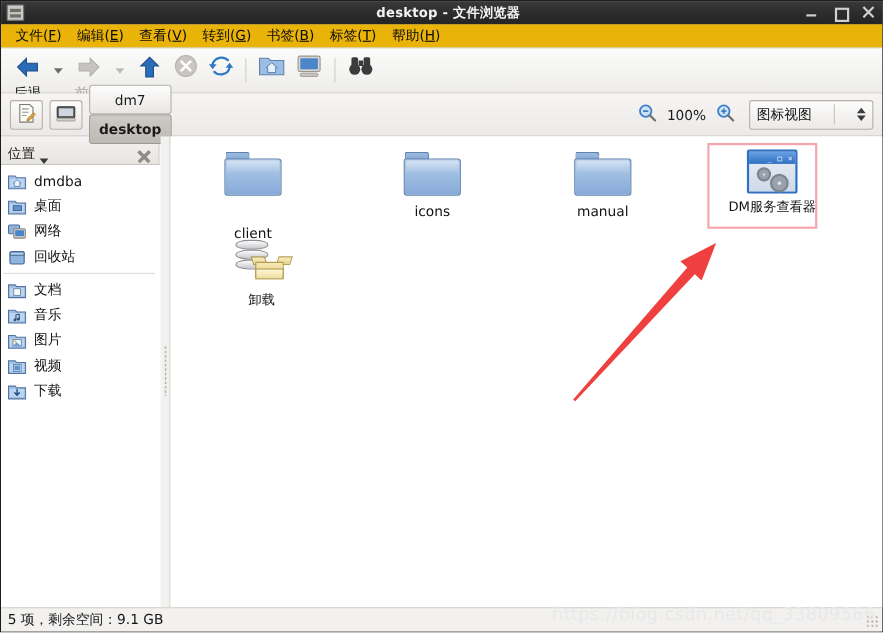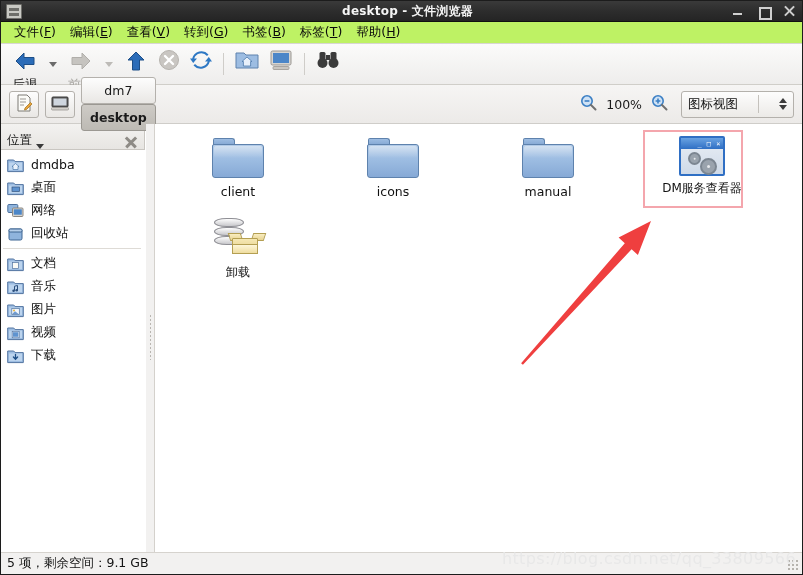--- a/index.html
+++ b/index.html
@@ -73,21 +73,21 @@
   .wb-close::before, .wb-close::after {
     content: ""; position: absolute; left: 0px; top: 5px;
     width: 13px; height: 2px; background: #cfcfcf;
   }
   .wb-close::before { transform: rotate(45deg); }
   .wb-close::after  { transform: rotate(-45deg); }
 
   
   #menubar {
     height: 22px;
-    background: #bef264;
+    background: #eab308;
     display: flex; align-items: center;
     padding-left: 6px;
     border-bottom: 1px solid #d8d6d3;
     flex: 0 0 auto;
   }
   .menu-item {
     font-size: 12.5px;
     color: #0b0b0b;
     padding: 1px 7px;
     cursor: default;
@@ -654,21 +654,21 @@
           </div>
         </div>
     </div>
 
     <div id="splitter">
       <div class="grip"></div>
     </div>
 
     <div id="content">
       <div id="icongrid">
-          <div class="fitem" style="left: 28px; top: 12px;">
+          <div class="fitem" style="left: 20px; top: 12px; gap: 20px;">
             <span class="folder">
               <span class="tab"></span>
               <span class="bodyf"></span>
             </span>
             <span class="flabel">client</span>
           </div>
           <div class="fitem" style="left: 183px; top: 12px;">
             <span class="folder">
               <span class="tab"></span>
               <span class="bodyf"></span>

